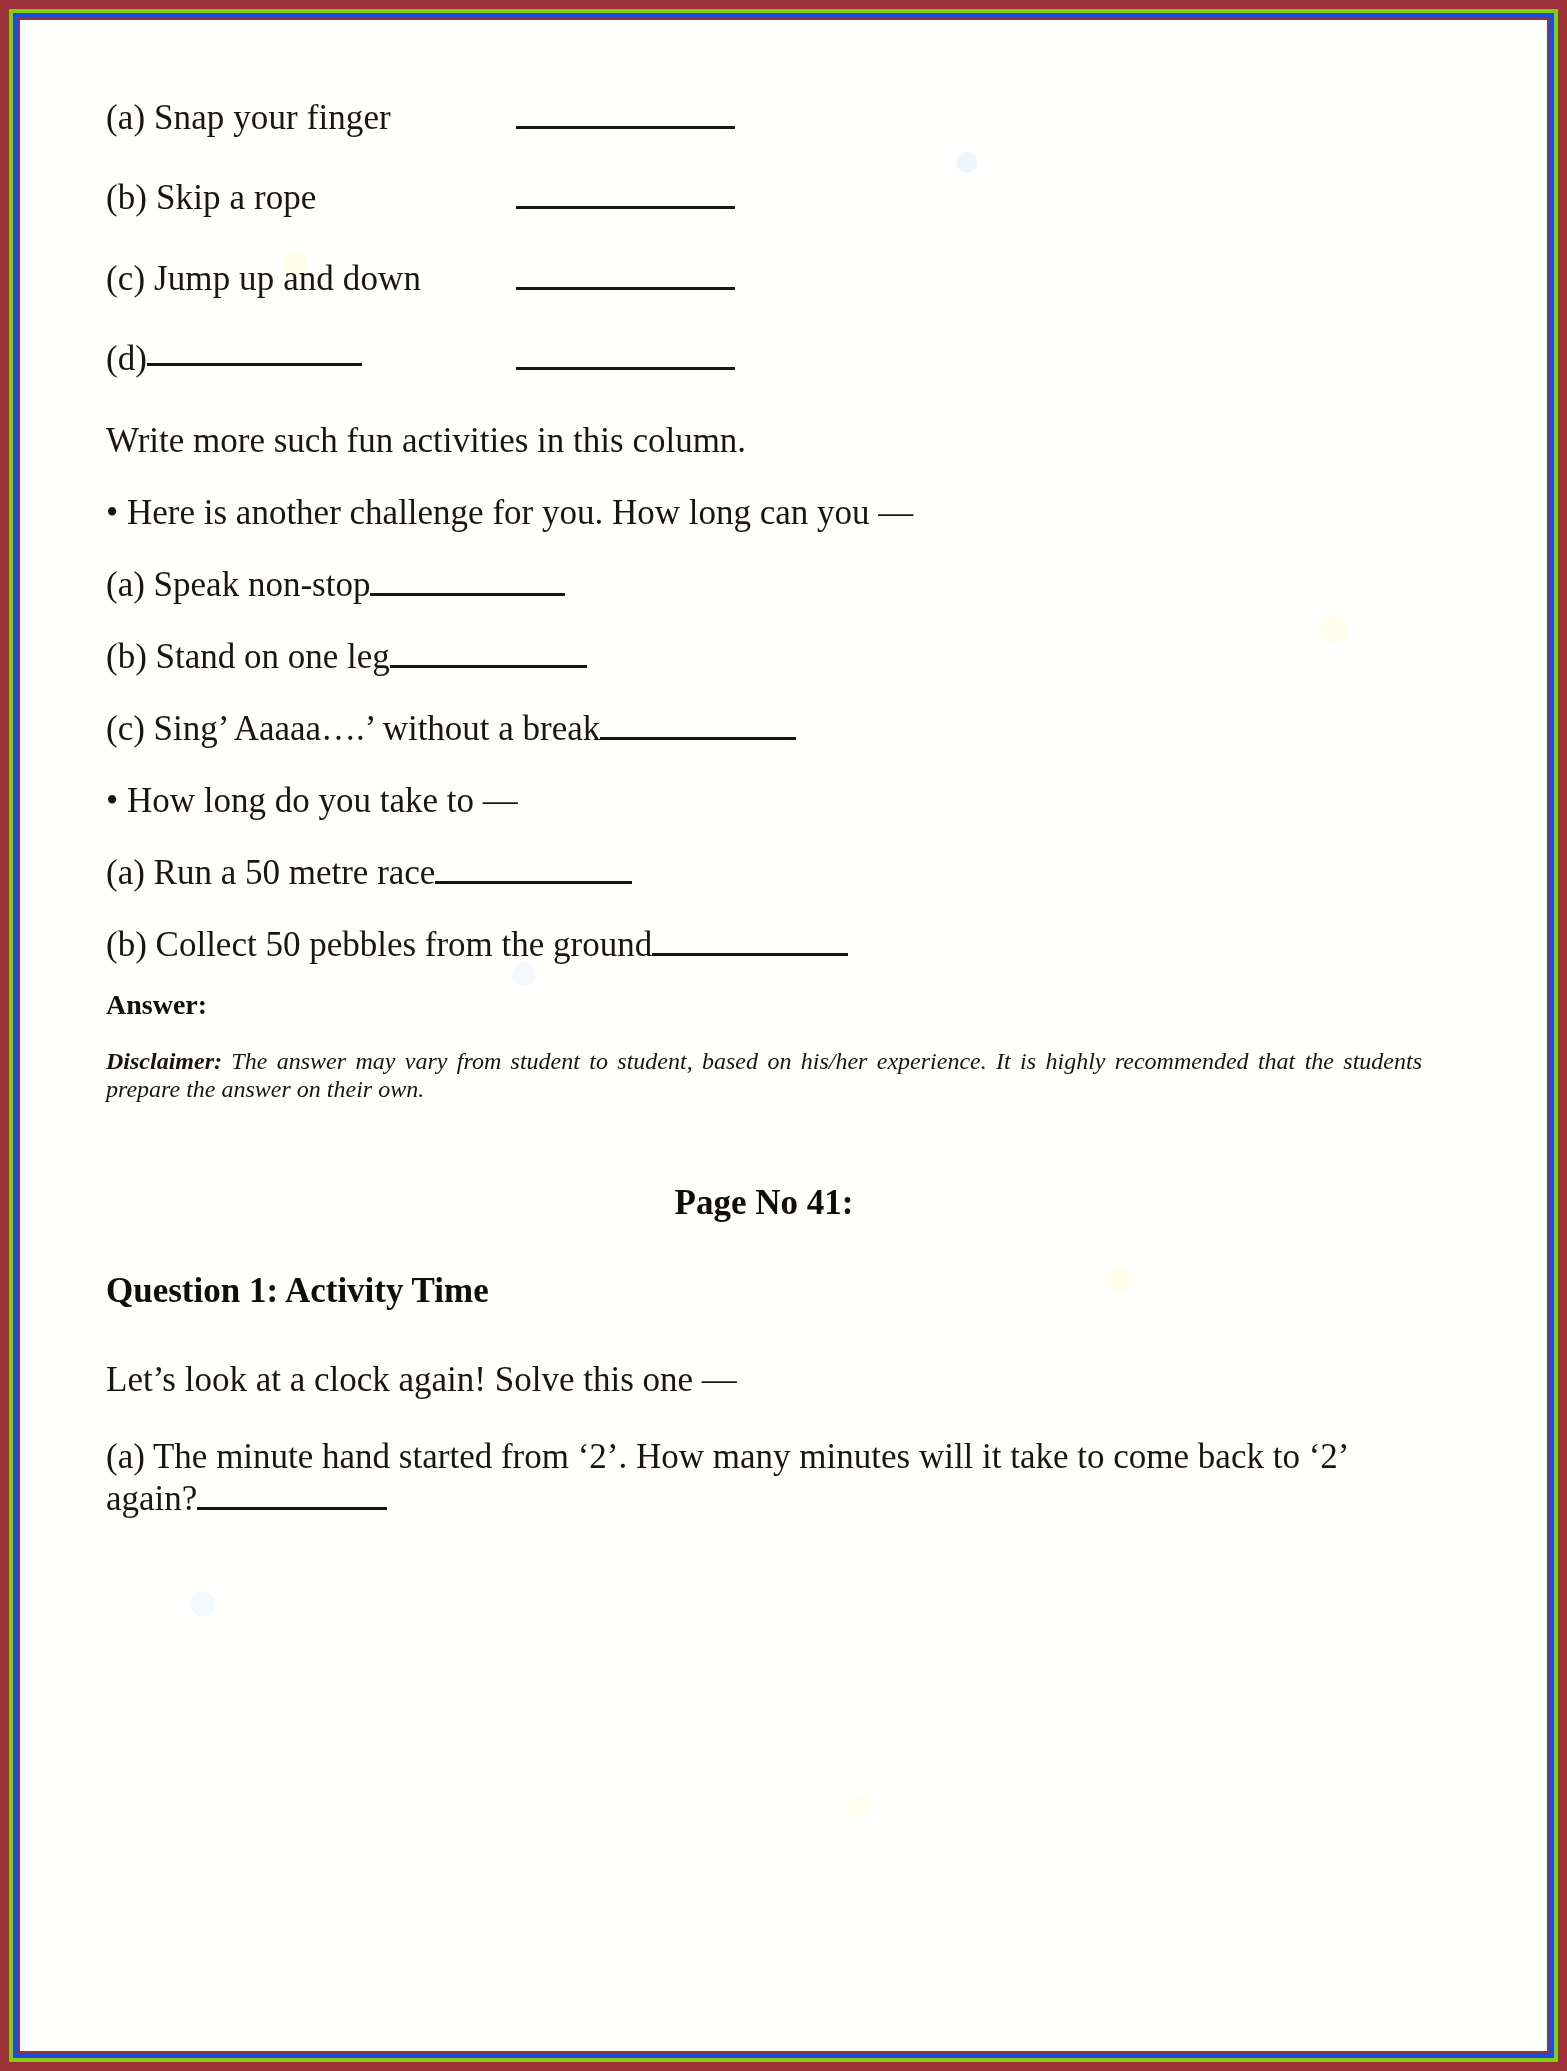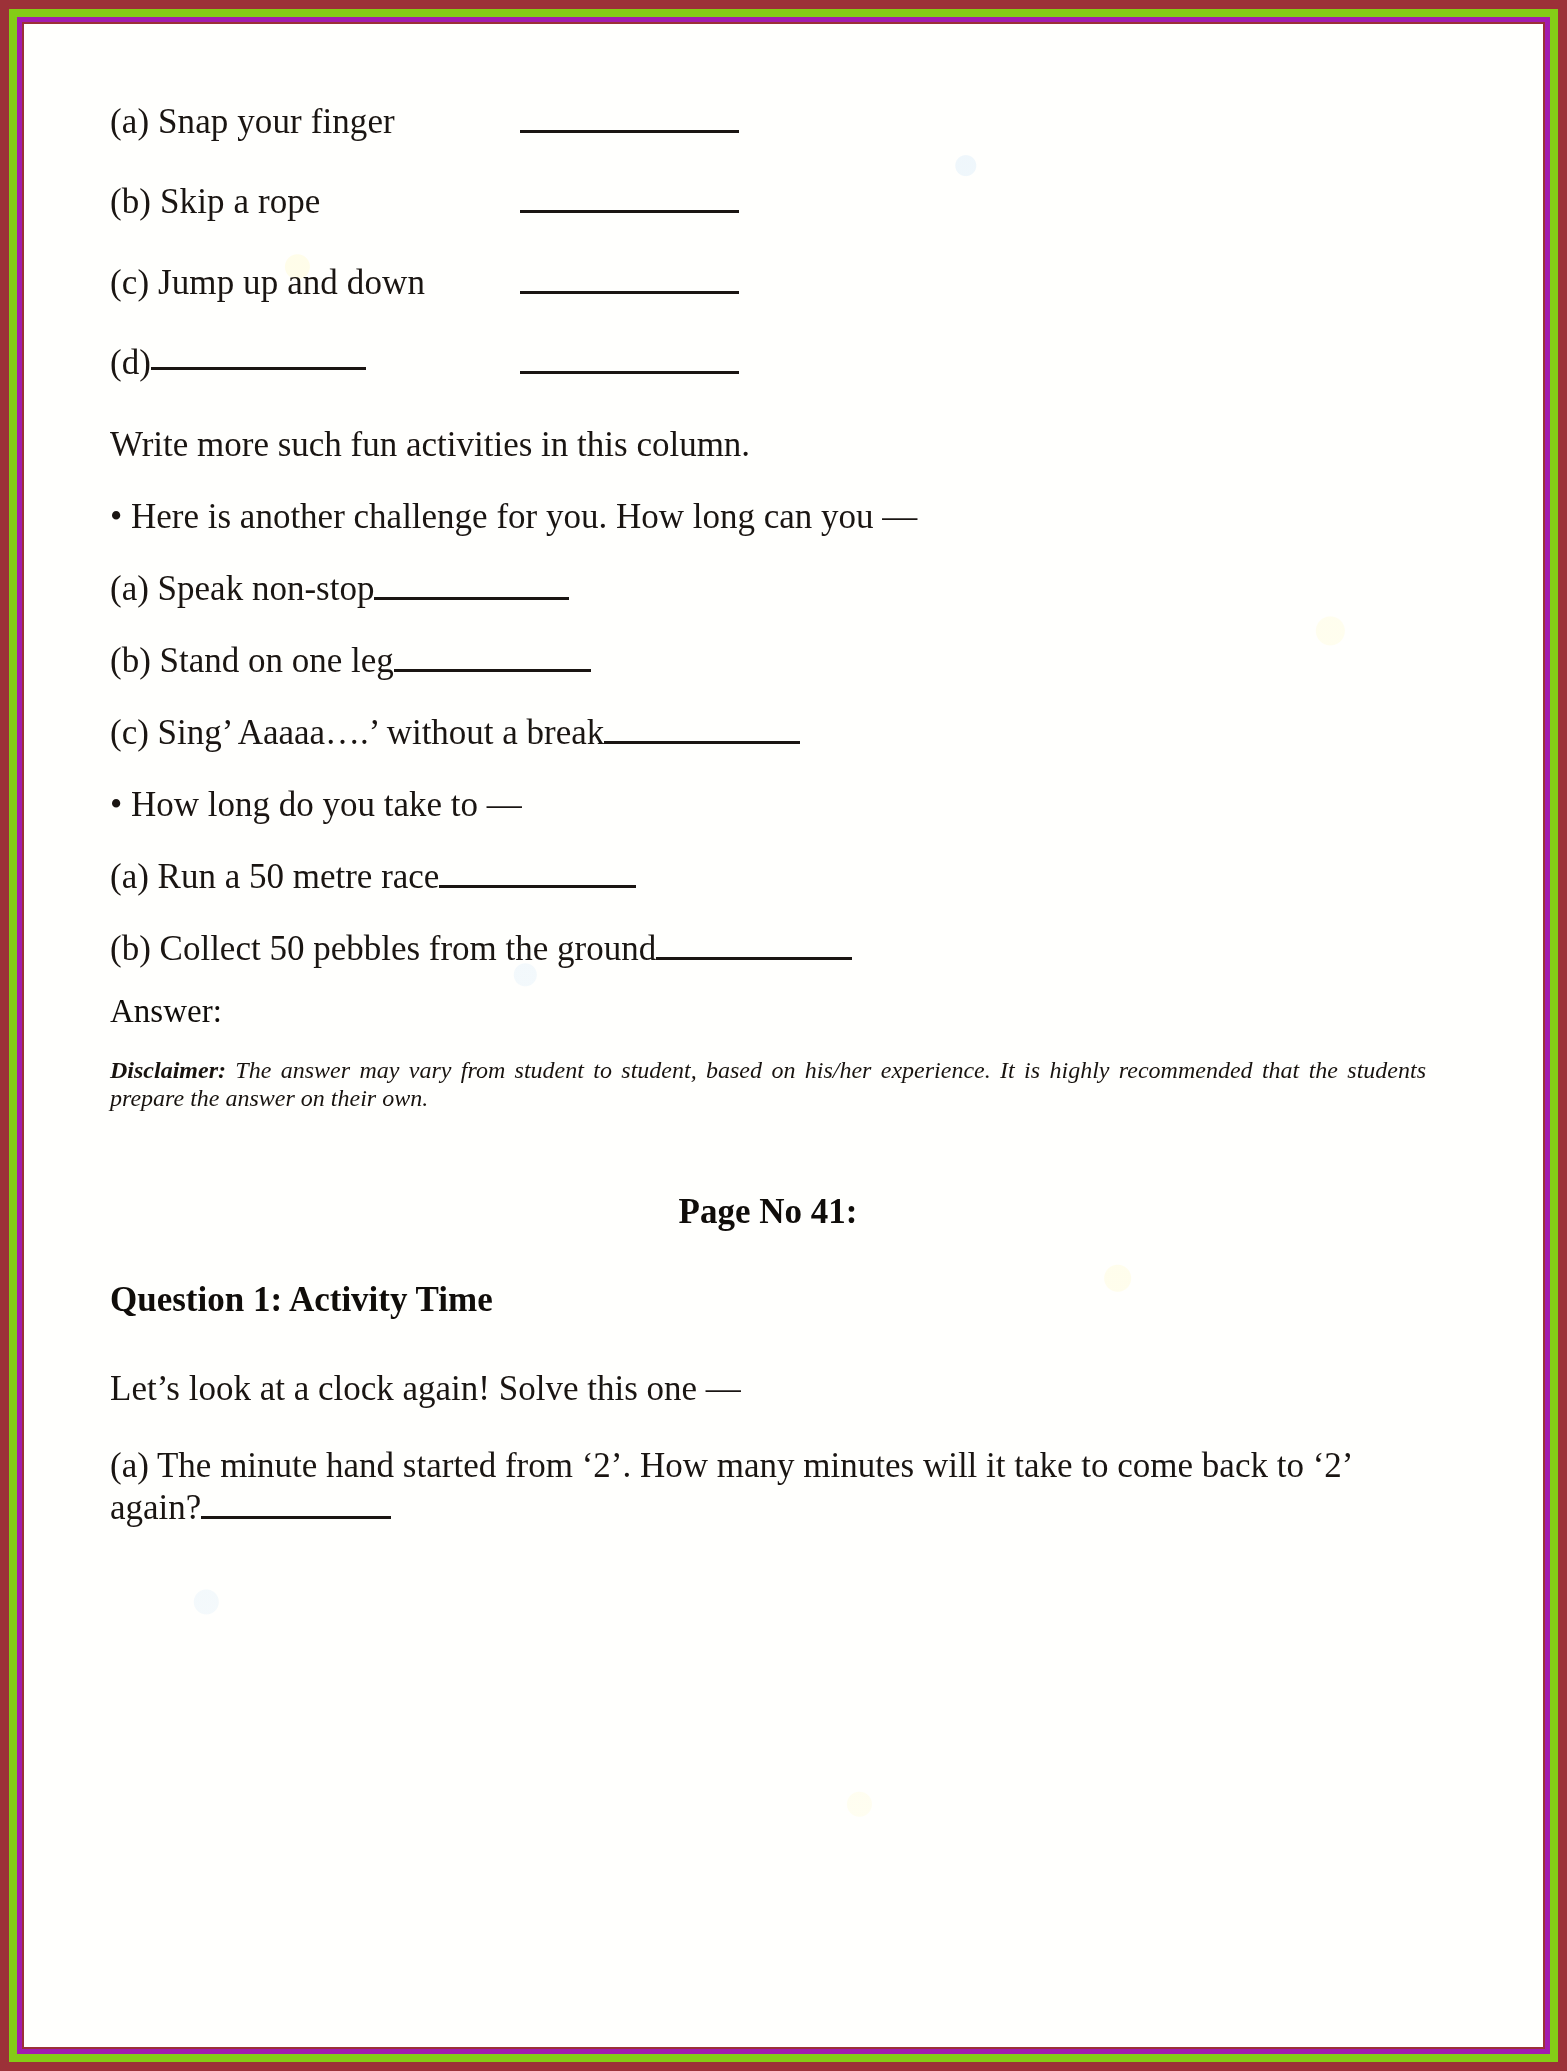--- a/index.html
+++ b/index.html
@@ -22,22 +22,22 @@
     width: 1567px;
     height: 2071px;
     box-sizing: border-box;
     background: #9c3138;
     padding: 9px;
   }
   #frame-inner-gap {
     width: 100%;
     height: 100%;
     box-sizing: border-box;
-    background: #a21caf;
-    border: 8px solid #84cc16;
+    background: #1d4ed8;
+    border: 4px solid #84cc16;
     padding: 5px;
   }
   #page-sheet {
     position: relative;
     width: 100%;
     height: 100%;
     box-sizing: border-box;
     background: #fffffc;
     border: 2px solid #9c3138;
     overflow: hidden;
@@ -107,22 +107,22 @@
     margin-bottom: 22px;
     color: #1a1512;
   }
   .para.tight { margin-bottom: 20px; }
 
   .bullet-line::before {
     content: "• ";
   }
 
   .answer-head {
-    font-size: 33px;
-    font-weight: normal;
+    font-size: 28px;
+    font-weight: bold;
     margin-top: 26px;
     margin-bottom: 26px;
     color: #110e0b;
   }
 
   .disclaimer {
     font-size: 24px;
     line-height: 1.17;
     font-style: italic;
     text-align: justify;

